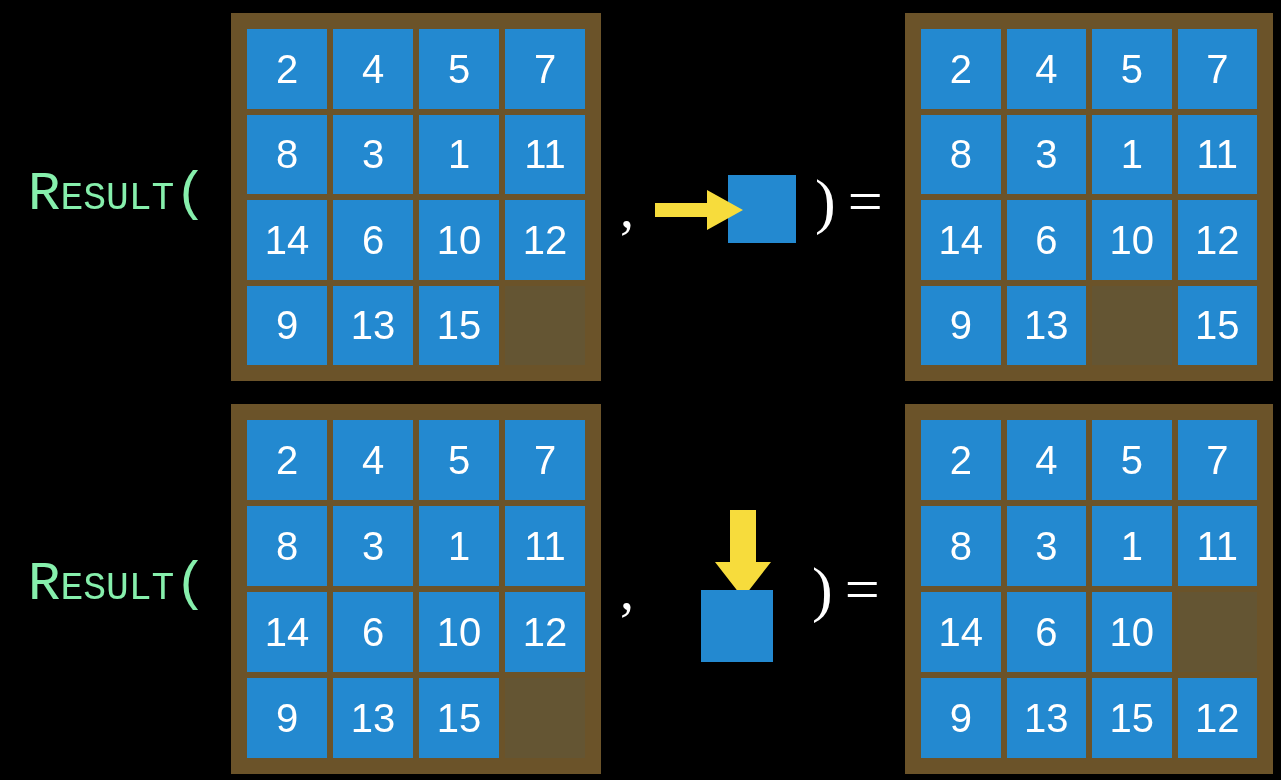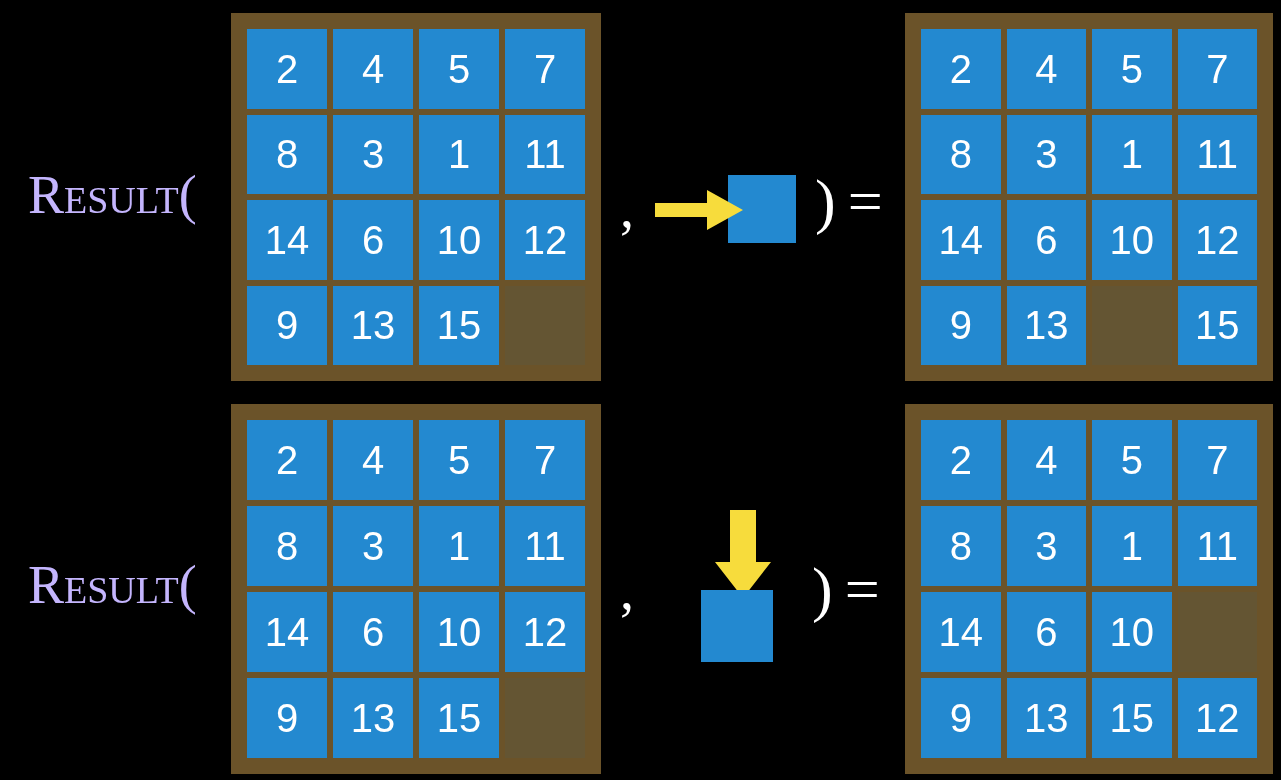--- a/index.html
+++ b/index.html
@@ -24,22 +24,22 @@
   }
   .row-1 { top: 0px; }
   .row-2 { top: 390px; }
 
   
   .result-label {
     position: absolute;
     left: 28px;
     top: 50%;
     transform: translateY(-50%);
-    color: #c4b5fd;
-    font-family: Liberation Serif, serif;
+    color: #86efac;
+    font-family: Liberation Mono, monospace;
     font-size: 54px;
     line-height: 1;
     font-variant: small-caps;
     letter-spacing: 0px;
     white-space: nowrap;
     user-select: none;
   }
 
   
   .comma {

